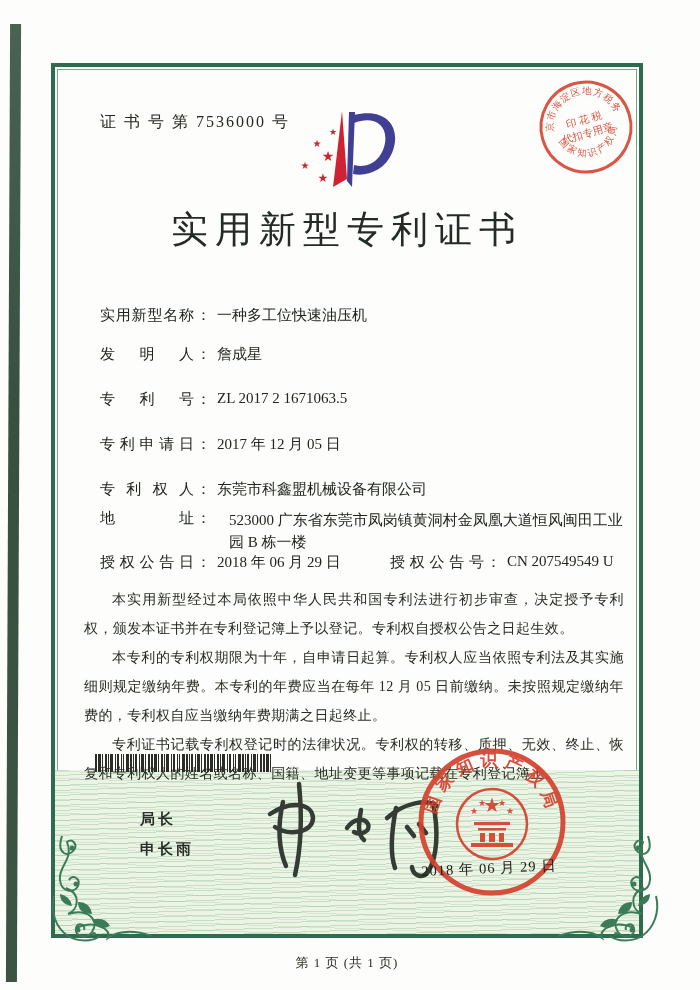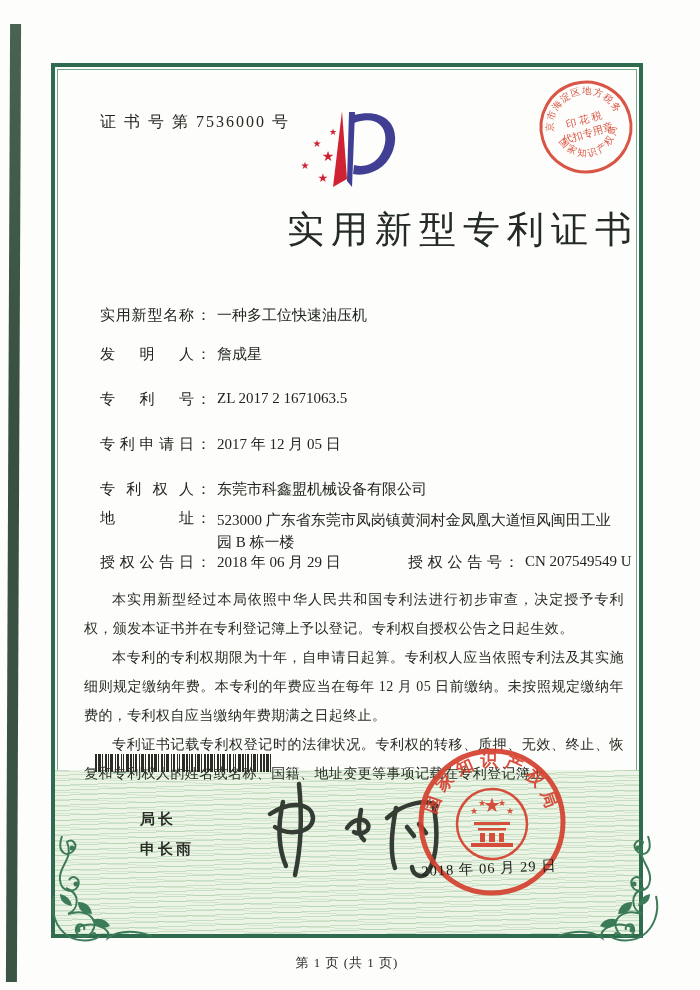--- a/index.html
+++ b/index.html
@@ -11,26 +11,26 @@
   
   .frame{left:51px;top:63px;width:584px;height:867px;border:4px solid #2f6b4e;background:transparent;}
   .frame-inner{position:absolute;inset:2px;border:1px solid #71a98b;}
   
   .band{left:55px;top:770px;width:584px;height:164px;
         background:
           repeating-linear-gradient(178deg,rgba(126,180,128,.35) 0 1px,rgba(255,255,255,0) 1px 5px),
           repeating-linear-gradient(182deg,rgba(126,180,128,.22) 0 1px,rgba(255,255,255,0) 1px 7px),
           #ecf4e6;}
   .certno{left:100px;top:112px;font-size:16px;letter-spacing:2px;color:#23291f;}
-  .title{left:55px;top:205px;width:584px;text-align:right;font-size:37px;letter-spacing:7px;color:#242b24;}
+  .title{left:55px;top:205px;width:584px;text-align:center;font-size:37px;letter-spacing:7px;color:#242b24;}
   .row{position:absolute;left:100px;font-size:15px;white-space:nowrap;color:#20261d;}
   .lbl{display:inline-block;width:94px;text-align:justify;text-align-last:justify;vertical-align:top;}
   .colon{display:inline-block;margin:0 6px 0 2px;}
   .val{display:inline-block;vertical-align:top;}
-  .wrapval{white-space:normal;width:402px;line-height:22px;}
+  .wrapval{white-space:normal;width:402px;line-height:22px;margin-left:12px;}
   .body-text{left:84px;top:585px;width:540px;font-size:14px;line-height:29px;text-align:justify;color:#262c22;letter-spacing:.4px;}
   .body-text p{margin:0;text-indent:2em;}
   .boss{left:140px;font-family:Liberation Sans, sans-serif;font-size:15px;letter-spacing:3px;color:#2a2f28;font-weight:600;}
   .footer{left:55px;top:954px;width:584px;text-align:center;font-size:13px;letter-spacing:1px;color:#2a2f26;}
   .sealdate{left:403px;top:859px;width:172px;text-align:center;font-size:14.5px;color:#20211c;transform:rotate(-2.5deg);letter-spacing:1px;}
   svg{display:block;}
 </style>
 </head>
 <body>
 
@@ -132,21 +132,21 @@
 </div>
 <div class="row" style="top:480px;">
   <span class="lbl">专利权人</span><span class="colon">：</span><span class="val">东莞市科鑫盟机械设备有限公司</span>
 </div>
 <div class="row" style="top:509px;">
   <span class="lbl">地址</span><span class="colon">：</span><span class="val wrapval">523000 广东省东莞市凤岗镇黄洞村金凤凰大道恒风闽田工业园 B 栋一楼</span>
 </div>
 <div class="row" style="top:553px;">
   <span class="lbl">授权公告日</span><span class="colon">：</span><span class="val">2018 年 06 月 29 日</span>
 </div>
-<div class="row" style="top:553px;left:390px;margin-left:18px;">
+<div class="row" style="top:553px;left:390px;">
   <span class="lbl">授权公告号</span><span class="colon">：</span><span class="val">CN 207549549 U</span>
 </div>
 
 <div class="abs body-text">
   <p>本实用新型经过本局依照中华人民共和国专利法进行初步审查，决定授予专利权，颁发本证书并在专利登记簿上予以登记。专利权自授权公告之日起生效。</p>
   <p>本专利的专利权期限为十年，自申请日起算。专利权人应当依照专利法及其实施细则规定缴纳年费。本专利的年费应当在每年 12 月 05 日前缴纳。未按照规定缴纳年费的，专利权自应当缴纳年费期满之日起终止。</p>
   <p>专利证书记载专利权登记时的法律状况。专利权的转移、质押、无效、终止、恢复和专利权人的姓名或名称、国籍、地址变更等事项记载在专利登记簿上。</p>
 </div>
 
 <div class="abs" style="left:95px;top:754px;">

